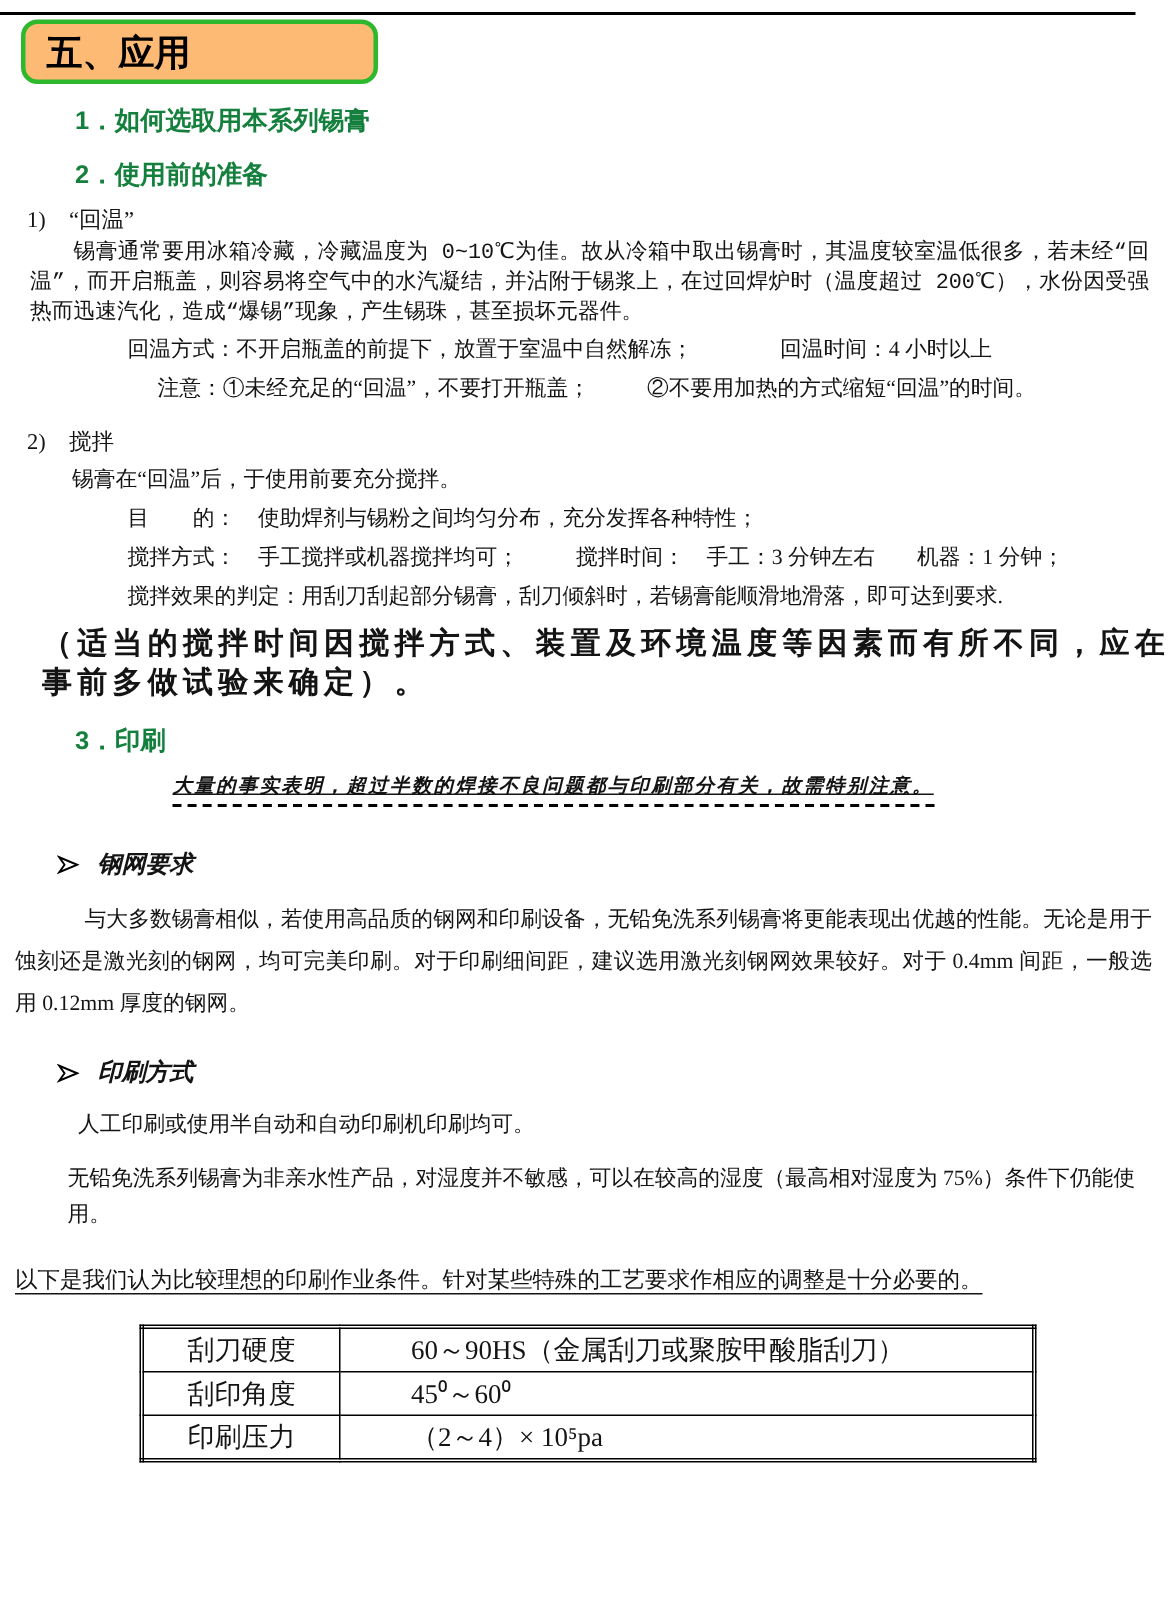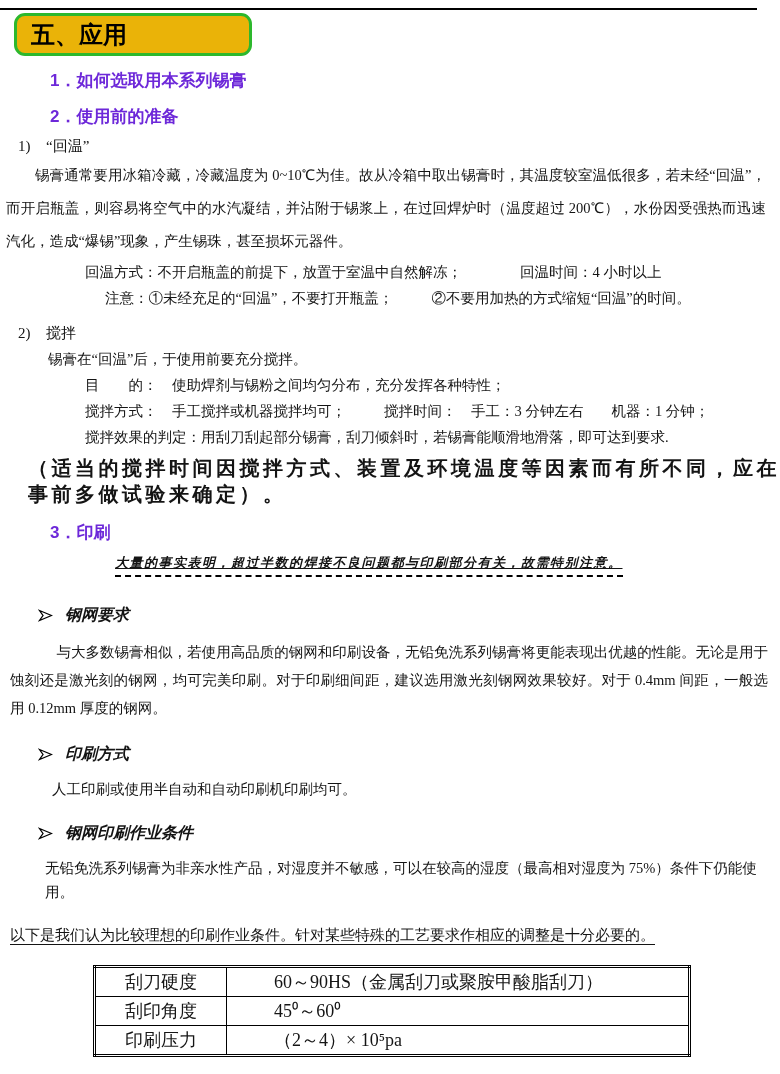--- a/index.html
+++ b/index.html
@@ -16,42 +16,42 @@
   .top-rule {
     position:absolute; top:8px; left:0;
     width:757px; height:2px; background:#000;
   }
   .banner {
     position:relative;
     margin:13px 0 0 14px;
     width:238px; height:43px;
     border:3px solid #2db82d;
     border-radius:11px;
-    background:#eab308;
+    background:#fdba74;
     display:flex; align-items:center;
     padding-left:14px;
     font-family:"Liberation Sans", sans-serif;
     font-weight:bold; font-size:24px; color:#000;
   }
   .h-num {
     font-family:"Liberation Sans", sans-serif;
-    font-weight:bold; font-size:17px; color:#6d28d9;
+    font-weight:bold; font-size:17px; color:#15803d;
   }
   .h1 { margin:13px 0 0 50px; }
   .para {
     margin:7px 12px 0 10px;
     line-height:25px;
     text-align:justify;
   }
   .indent3 { text-indent:3em; }
   .li { margin:9px 0 0 18px; font-size:15px; }
   .li-num { display:inline-block; width:28px; }
   .sub-body {
-    margin:3px 14px 0 6px;
-    line-height:33px; text-align:justify; text-indent:2em;
+    margin:3px 14px 0 20px;
+    line-height:20px; text-align:justify; text-indent:2em;font-family:Liberation Mono, monospace;
   }
   .kv-line { margin:2px 0 0 85px; line-height:24px; }
   .note-line { margin:2px 0 0 105px; line-height:24px; }
   .gap60 { margin-left:58px; }
   .gap40 { margin-left:38px; }
   .gap30 { margin-left:28px; }
   .intro-line { margin:4px 0 0 48px; line-height:24px; }
   .bold-note {
     margin:6px 0 0 28px;
     font-family:"Liberation Sans", sans-serif;
@@ -156,26 +156,20 @@
   <div class="stencil-body">与大多数锡膏相似，若使用高品质的钢网和印刷设备，无铅免洗系列锡膏将更能表现出优越的性能。无论是用于蚀刻还是激光刻的钢网，均可完美印刷。对于印刷细间距，建议选用激光刻钢网效果较好。对于 0.4mm 间距，一般选用 0.12mm 厚度的钢网。</div>
 
   <div class="bullet-row mt22">
     <svg class="arrow" width="15" height="13" viewBox="0 0 15 13">
         <path d="M1.5 1.5 L13.5 6.5 L1.5 11.5 L5 6.5 Z" fill="#ffffff" stroke="#000" stroke-width="1.3"></path>
       </svg>
     <span class="bullet-head">印刷方式</span>
   </div>
   <div class="single-line-52">人工印刷或使用半自动和自动印刷机印刷均可。</div>
 
-  <div class="bullet-row mt22">
-    <svg class="arrow" width="15" height="13" viewBox="0 0 15 13">
-        <path d="M1.5 1.5 L13.5 6.5 L1.5 11.5 L5 6.5 Z" fill="#ffffff" stroke="#000" stroke-width="1.3"></path>
-      </svg>
-    <span class="bullet-head">钢网印刷作业条件</span>
-  </div>
   <div class="single-line-45">无铅免洗系列锡膏为非亲水性产品，对湿度并不敏感，可以在较高的湿度（最高相对湿度为 75%）条件下仍能使用。</div>
   <div class="under-note">
     <span>以下是我们认为比较理想的印刷作业条件。针对某些特殊的工艺要求作相应的调整是十分必要的。</span>
   </div>
 
   <table class="spec">
     <tbody>
         <tr>
       <td class="lbl">刮刀硬度</td>
       <td>

